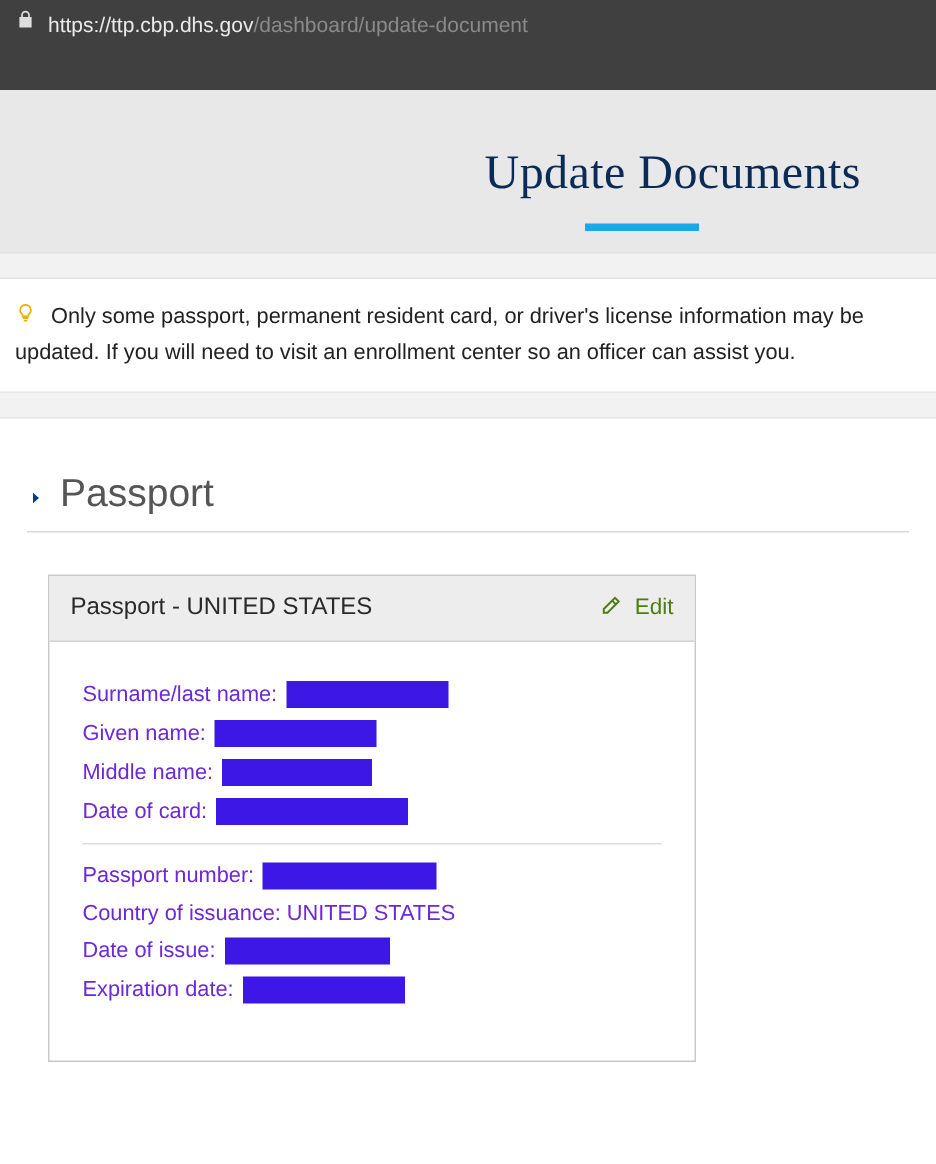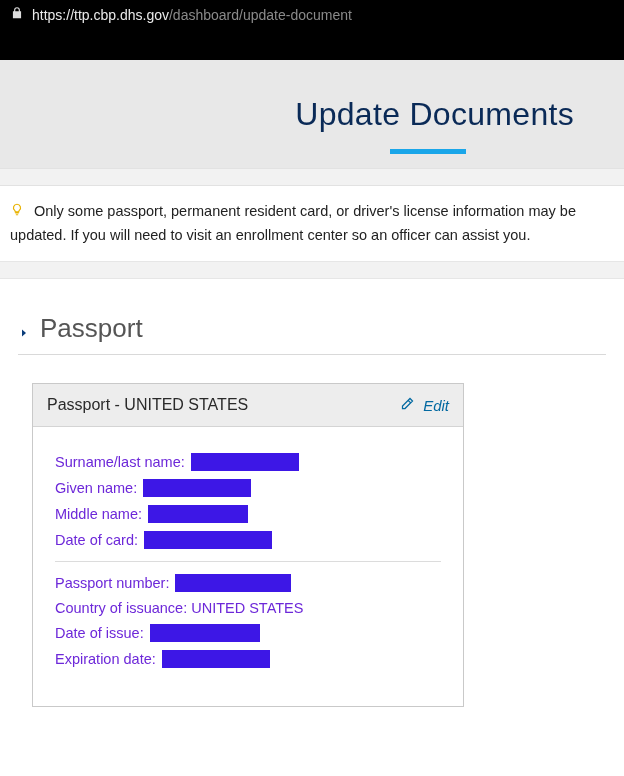--- a/index.html
+++ b/index.html
@@ -1,37 +1,37 @@
 <!DOCTYPE html>
 <html><head>
   <meta charset="utf-8">
   <style>
     * { margin: 0; padding: 0; box-sizing: border-box; }
     body { font-family: -apple-system, BlinkMacSystemFont, "Segoe UI", Arial, sans-serif; width: 624px; background: #fff; color: #222; }
-    .addr-bar { background: #000000; height: 60px; padding: 2px 10px 0 10px; display: flex; align-items: flex-start; gap: 8px; }
+    .addr-bar { background: #404040; height: 60px; padding: 2px 10px 0 10px; display: flex; align-items: flex-start; gap: 8px; }
     .addr-inner { display: flex; align-items: center; gap: 8px; padding-top: 4px; }
     .addr-bar .lock-icon { color: #ddd; }
     .addr-text { font-size: 14px; }
     .addr-host { color: #eaeaea; }
     .addr-path { color: #8a8a8a; }
-    .banner { background: #e8e8e8; min-height: 108px; display: flex; align-items: center; justify-content: flex-end; padding-right: 50px; position: relative; }
+    .banner { background: #e8e8e8; min-height: 108px; display: flex; align-items: center; justify-content: flex-end; padding-right: 50px; position: relative; font-family: Liberation Serif, serif; }
     .banner h1 { color: #0a2a57; font-size: 32px; font-weight: 400; letter-spacing: .3px; }
     .banner .underline { position: absolute; right: 158px; bottom: 14px; width: 76px; height: 5px; background: #1aa6e9; }
     .thin-gap { height: 18px; background: #f2f2f2; border-top: 1px solid #e2e2e2; border-bottom: 1px solid #e2e2e2; }
     .info { padding: 14px 10px 14px 10px; font-size: 14.5px; line-height: 1.55; }
     .info .bulb { color: #e8b200; margin-right: 6px; vertical-align: -2px; }
     .gap2 { height: 18px; background: #f2f2f2; border-top: 1px solid #e6e6e6; border-bottom: 1px solid #e6e6e6; }
     .section { padding: 34px 18px 20px 18px; }
     .section-head { display: flex; align-items: flex-end; gap: 10px; border-bottom: 1px solid #d9d9d9; padding-bottom: 10px; margin-bottom: 28px; }
     .chevron { color: #0a3d7a; }
     .section-title { color: #555; font-size: 26px; font-weight: 400; }
     .card { width: 432px; margin-left: 14px; border: 1px solid #c9c9c9; }
     .card-head { background: #ededed; border-bottom: 1px solid #d4d4d4; padding: 12px 14px; display: flex; justify-content: space-between; align-items: center; }
     .card-title { font-size: 16px; color: #2a2a2a; }
-    .edit-link { color: #0369a1; font-size: 15px; display: inline-flex; align-items: flex-end; gap: 8px; cursor: pointer; font-style: italic; }
+    .edit-link { color: #4d7c0f; font-size: 15px; display: inline-flex; align-items: flex-start; gap: 8px; cursor: pointer; }
     .card-body { padding: 26px 22px 30px 22px; }
     .row { display: flex; align-items: center; font-size: 14.5px; color: #6d28d9; margin-bottom: 8px; }
     .row .label { white-space: nowrap; }
     .row .redact { background: #3d17e6; height: 18px; margin-left: 6px; }
     .divider { border: none; border-top: 1px solid #dcdcdc; margin: 12px 0 12px 0; }
     .w-a { width: 108px; }
     .w-b { width: 108px; }
     .w-c { width: 100px; }
     .w-d { width: 128px; }
     .w-e { width: 116px; }

